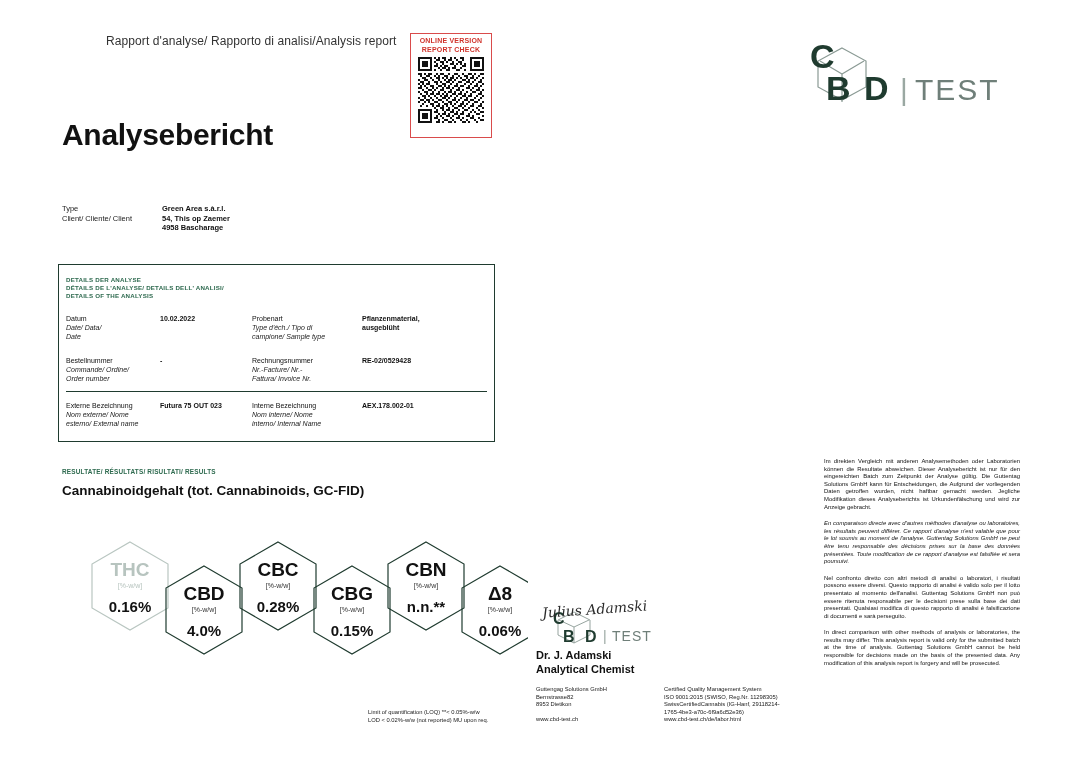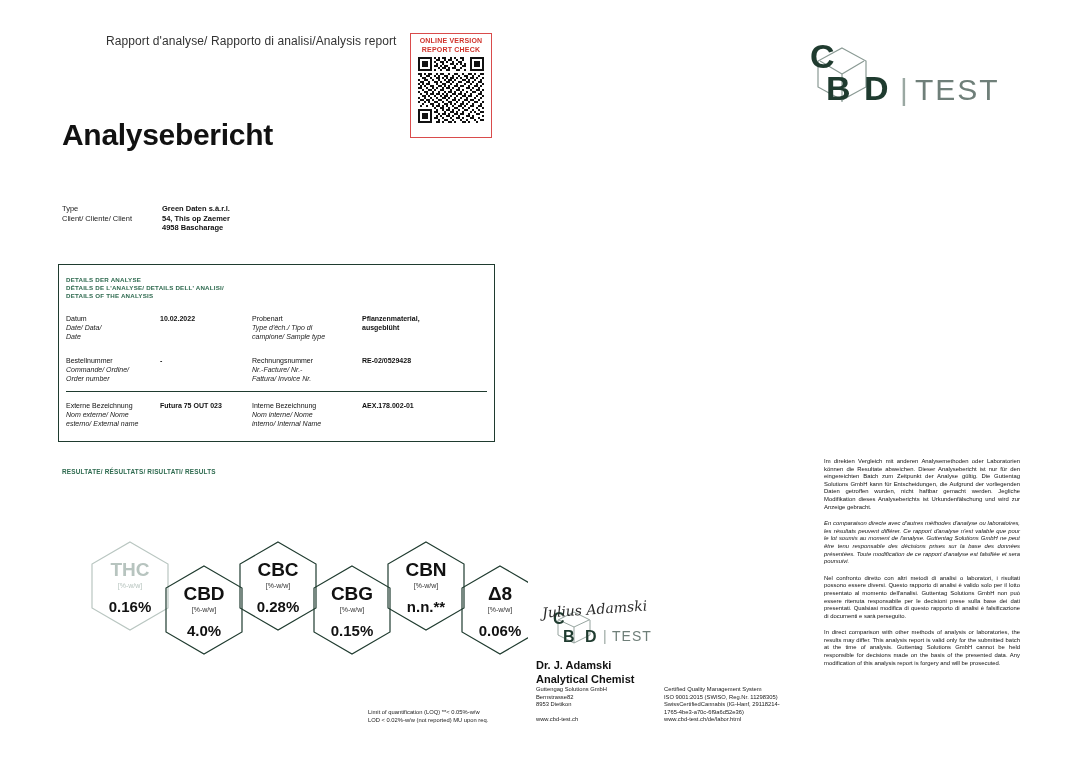--- a/index.html
+++ b/index.html
@@ -193,21 +193,21 @@
     font-style: italic;
     font-size: 14px;
     color: #2b2b2b;
     transform: rotate(-4deg);
     margin-left: 6px;
   }
   .sig-logo {
     margin-top: -6px;
   }
   .sig-name {
-    margin-top: 10px;
+    margin-top: 0;
     font-size: 11px;
     font-weight: bold;
     line-height: 14px;
     color: #111;
   }
 
   
   .foot-col {
     position: absolute;
     font-size: 5.8px;
@@ -559,21 +559,21 @@
     <text x="133" y="60" font-family="Liberation Sans, sans-serif" font-size="30" fill="#6f7f79" letter-spacing="2">TEST</text>
   </svg>
 
   <div class="doc-title">Analysebericht</div>
 
   <div class="client-label">
     <div>Type</div>
     <div>Client/ Cliente/ Client</div>
   </div>
   <div class="client-value">
-    <div>Green Daten s.à.r.l.</div>
+    <div>Green Area s.à.r.l.</div>
     <div>54, This op Zaemer</div>
     <div>4958 Bascharage</div>
   </div>
 
   <div class="details-box"></div>
   <div class="details-header">
     <div>DETAILS DER ANALYSE</div>
     <div>DÉTAILS DE L'ANALYSE/ DETAILS DELL' ANALISI/</div>
     <div>DETAILS OF THE ANALYSIS</div>
   </div>
@@ -616,20 +616,21 @@
   </div>
   <div class="det-row det-val" style="left:160px; top:401px;">Futura 75 OUT 023</div>
   <div class="det-row det-label" style="left:252px; top:401px; width:110px;">
     <div class="lab-main">Interne Bezeichnung</div>
     <div class="lab-sub">Nom interne/ Nome</div>
     <div class="lab-sub">interno/ Internal Name</div>
   </div>
   <div class="det-row det-val" style="left:362px; top:401px; width:120px;">AEX.178.002-01</div>
 
   <div class="results-kicker">RESULTATE/ RÉSULTATS/ RISULTATI/ RESULTS</div>
+  <div class="results-title">Cannabinoidgehalt (tot. Cannabinoids, GC-FID)</div>
 
   <div class="hexwrap">
     <svg viewBox="0 0 470 140" width="470" height="140">
 
       <polygon points="72,18 110,40 110,84 72,106 34,84 34,40" fill="none" stroke="#b9c6c1" stroke-width="1.2"></polygon>
       <text x="72" y="52" text-anchor="middle" font-family="Liberation Sans, sans-serif" font-size="19" font-weight="bold" fill="#b7c4bf">THC</text>
       <text x="72" y="64" text-anchor="middle" font-family="Liberation Sans, sans-serif" font-size="7" fill="#b7c4bf">[%-w/w]</text>
       <text x="72" y="88" text-anchor="middle" font-family="Liberation Sans, sans-serif" font-size="15" font-weight="bold" fill="#111">0.16%</text>
 
       <polygon points="146,42 184,64 184,108 146,130 108,108 108,64" fill="none" stroke="#1f3b2f" stroke-width="1.2"></polygon>

